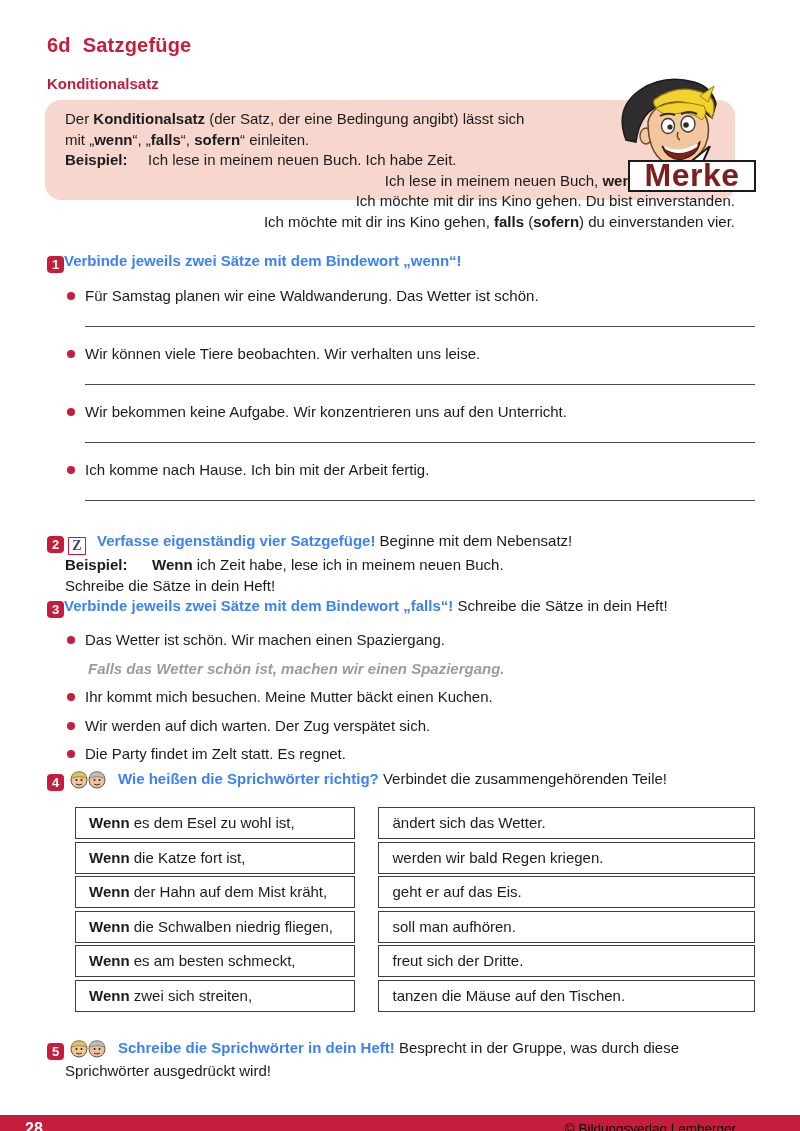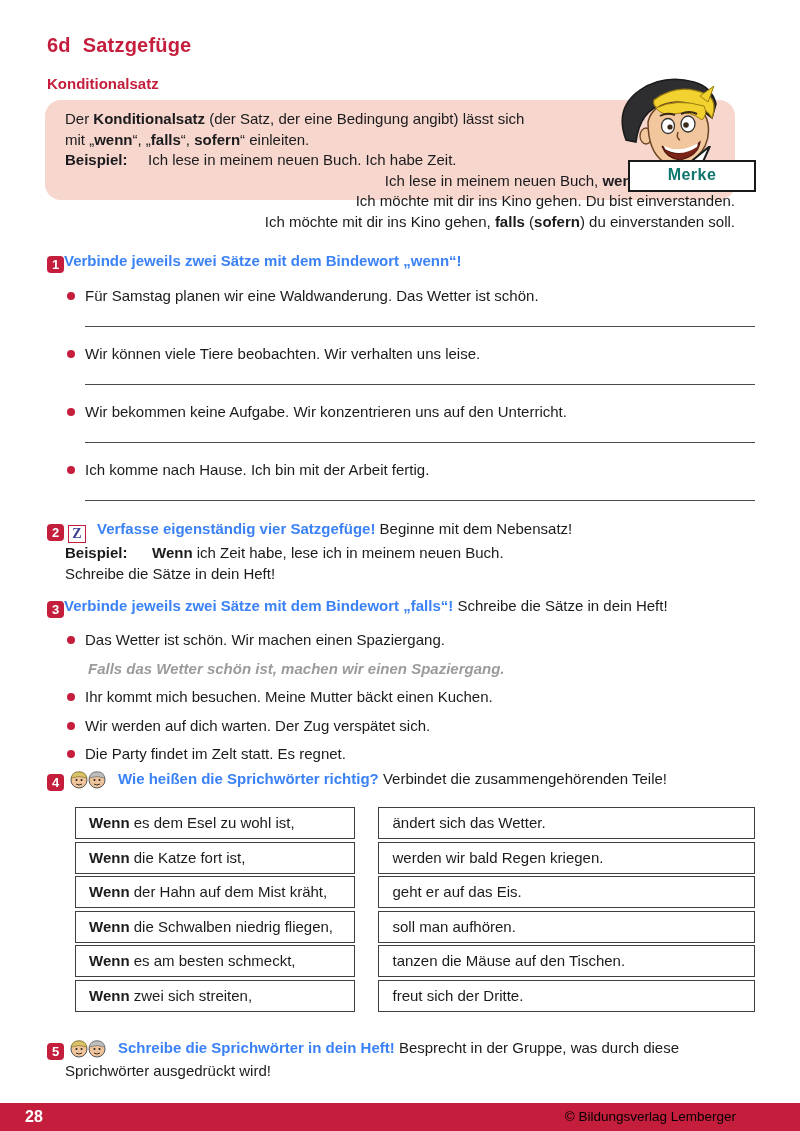--- a/index.html
+++ b/index.html
@@ -17,21 +17,21 @@
   .info-box { position:absolute; left:45px; top:100px; width:690px; height:100px;
     background:#f6d6cd; border-radius:16px; padding:9px 0 0 20px; }
   .info-line { line-height:20.5px; white-space:nowrap; }
   .info-line.indent { padding-left:83px;text-align:right; }
   .bsp-label { display:inline-block; width:83px; font-weight:bold; }
 
   
   .merke-wrap { position:absolute; left:608px; top:74px; width:152px; height:122px; }
   .merke-sign { position:absolute; left:20px; top:86px; width:128px; height:32px;
     background:#ffffff; border:2.5px solid #1a1a1a; z-index:3; text-align:center; }
-  .merke-sign span { font-size:16px; font-weight:bold; color:#0f766e; line-height:26px; letter-spacing:.5px; }
+  .merke-sign span { font-size:32px; font-weight:bold; color:#7f1d1d; line-height:26px; letter-spacing:.5px; }
   .merke-tail { position:absolute; left:78px; top:72px; z-index:2; }
   .boy-svg { position:absolute; left:4px; top:0; z-index:1; }
 
   
   .ex { position:absolute; left:47px; width:708px; }
   .ex-header { line-height:18px; font-weight:bold; font-size:15px; }
   .badge { display:inline-block; width:17px; height:17px; background:#c41e3c; color:#fff;
     border-radius:4px; text-align:center; line-height:17px; font-size:13px; font-weight:bold;
     vertical-align:-3px; }
   .ex-title-red { color:#3b82f6; font-weight:bold; }
@@ -41,61 +41,61 @@
     text-align:center; line-height:15px; vertical-align:-4px; margin:0 11px 0 4px; }
   .partner-icon { vertical-align:-5px; margin:0 10px 0 4px; }
 
   .item-row { position:relative; padding-left:38px; line-height:18px; }
   .bullet { position:absolute; left:20px; top:5px; width:8px; height:8px; border-radius:50%; background:#c41e3c; }
   .writing-line { margin-left:38px; margin-top:21px; margin-bottom:18px; border-bottom:1.4px solid #4a4a4a; height:0; }
 
   .ex1 { top:252px; }
   .ex1 .items { margin-top:14px; }
 
-  .ex2 { top:520px; }
+  .ex2 { top:532px; }
   .ex2 .sub { padding-left:18px; line-height:20.5px; }
   .bsp-label2 { display:inline-block; width:87px; font-weight:bold; }
 
   .ex3 { top:597px; }
   .ex3 .items { margin-top:13px; }
   .ex3 .item-row { margin-bottom:10.5px; }
   .answer-row { padding-left:41px; line-height:18px; margin-bottom:10.5px;
     color:#9b9b9e; font-style:italic; font-weight:600; }
 
   .ex4 { top:769px; }
   .match-table { display:flex; margin-top:16px; }
   .match-col-left { width:289px; margin-left:28px; }
   .match-col-right { width:388px; margin-left:23px; }
   .match-cell { height:32px; border:1.2px solid #3f3f41; background:#fff; margin-bottom:2.5px;
     line-height:30px; padding-left:13px; white-space:nowrap; overflow:hidden; }
 
   .ex5 { left:65px; top:1037px; width:692px; line-height:21px; }
   .ex5 .badge { margin-left:-18px; }
 
-  .footer { position:absolute; left:0; bottom:0; width:800px; height:28px; background:#c41e3c; }
+  .footer { position:absolute; left:0; bottom:0; width:800px; height:16px; background:#c41e3c; }
   .footer .pagenum { position:absolute; left:25px; top:0; line-height:28px; color:#fff; font-weight:bold; font-size:16px; }
   .footer .copyright { position:absolute; right:64px; top:0; line-height:28px; color:#000000; font-size:13.5px; }
 </style>
 </head>
 <body>
 
 <div class="page">
 
   <div class="page-title">
     <span class="code">6d</span><span>Satzgefüge</span>
   </div>
   <div class="subtitle">Konditionalsatz</div>
 
   <div class="info-box">
     <div class="info-line"><span>Der </span><b>Konditionalsatz</b><span> (der Satz, der eine Bedingung angibt) lässt sich</span></div>
     <div class="info-line"><span>mit „</span><b>wenn</b><span>“, „</span><b>falls</b><span>“, </span><b>sofern</b><span>“ einleiten.</span></div>
     <div class="info-line"><span class="bsp-label">Beispiel:</span><span><span>Ich lese in meinem neuen Buch. Ich habe Zeit.</span></span></div>
     <div class="info-line indent"><span>Ich lese in meinem neuen Buch, </span><b>wenn</b><span> ich Zeit habe.</span></div>
     <div class="info-line indent"><span>Ich möchte mit dir ins Kino gehen. Du bist einverstanden.</span></div>
-    <div class="info-line indent"><span>Ich möchte mit dir ins Kino gehen, </span><b>falls</b><span> (</span><b>sofern</b><span>) du einverstanden soll.</span></div>
+    <div class="info-line indent"><span>Ich möchte mit dir ins Kino gehen, </span><b>falls</b><span> (</span><b>sofern</b><span>) du einverstanden vier.</span></div>
   </div>
 
   <div class="merke-wrap">
     <svg class="boy-svg" width="132" height="96" viewBox="0 0 132 96">
 
       <path d="M14,66 Q2,34 28,16 Q52,0 82,8 Q100,13 104,30 L100,44 Q74,24 52,30 Q28,36 24,68 Z" fill="#2e2e31" stroke="#1a1a1a" stroke-width="1.5"></path>
 
       <path d="M42,26 Q66,8 94,20 Q106,26 100,44 Q92,30 76,36 Q60,42 48,36 Q40,32 42,26 Z" fill="#f2d22e" stroke="#9a7c10" stroke-width="1.2"></path>
       <path d="M88,22 L102,12 L96,28 Z" fill="#f2d22e" stroke="#9a7c10" stroke-width="1"></path>
 
@@ -176,22 +176,22 @@
         <div class="match-cell"><b>Wenn</b><span> der Hahn auf dem Mist kräht,</span></div>
         <div class="match-cell"><b>Wenn</b><span> die Schwalben niedrig fliegen,</span></div>
         <div class="match-cell"><b>Wenn</b><span> es am besten schmeckt,</span></div>
         <div class="match-cell"><b>Wenn</b><span> zwei sich streiten,</span></div>
       </div>
       <div class="match-col-right">
         <div class="match-cell"><span>ändert sich das Wetter.</span></div>
         <div class="match-cell"><span>werden wir bald Regen kriegen.</span></div>
         <div class="match-cell"><span>geht er auf das Eis.</span></div>
         <div class="match-cell"><span>soll man aufhören.</span></div>
+        <div class="match-cell"><span>freut sich der Dritte.</span></div>
         <div class="match-cell"><span>tanzen die Mäuse auf den Tischen.</span></div>
-        <div class="match-cell"><span>freut sich der Dritte.</span></div>
       </div>
     </div>
   </div>
 
   <div class="ex5 ex">
     <span class="badge">5</span><svg class="partner-icon" width="40" height="20" viewBox="0 0 40 20">
         <circle cx="11" cy="11" r="8" fill="#f0c59a" stroke="#555" stroke-width="1"></circle>
         <path d="M3,9 Q5,2 11,3 Q17,2 19,9 Q11,6 3,9 Z" fill="#d9c36a" stroke="#8a7a30" stroke-width=".8"></path>
         <circle cx="8.5" cy="11" r="1" fill="#222"></circle>
         <circle cx="13.5" cy="11" r="1" fill="#222"></circle>

